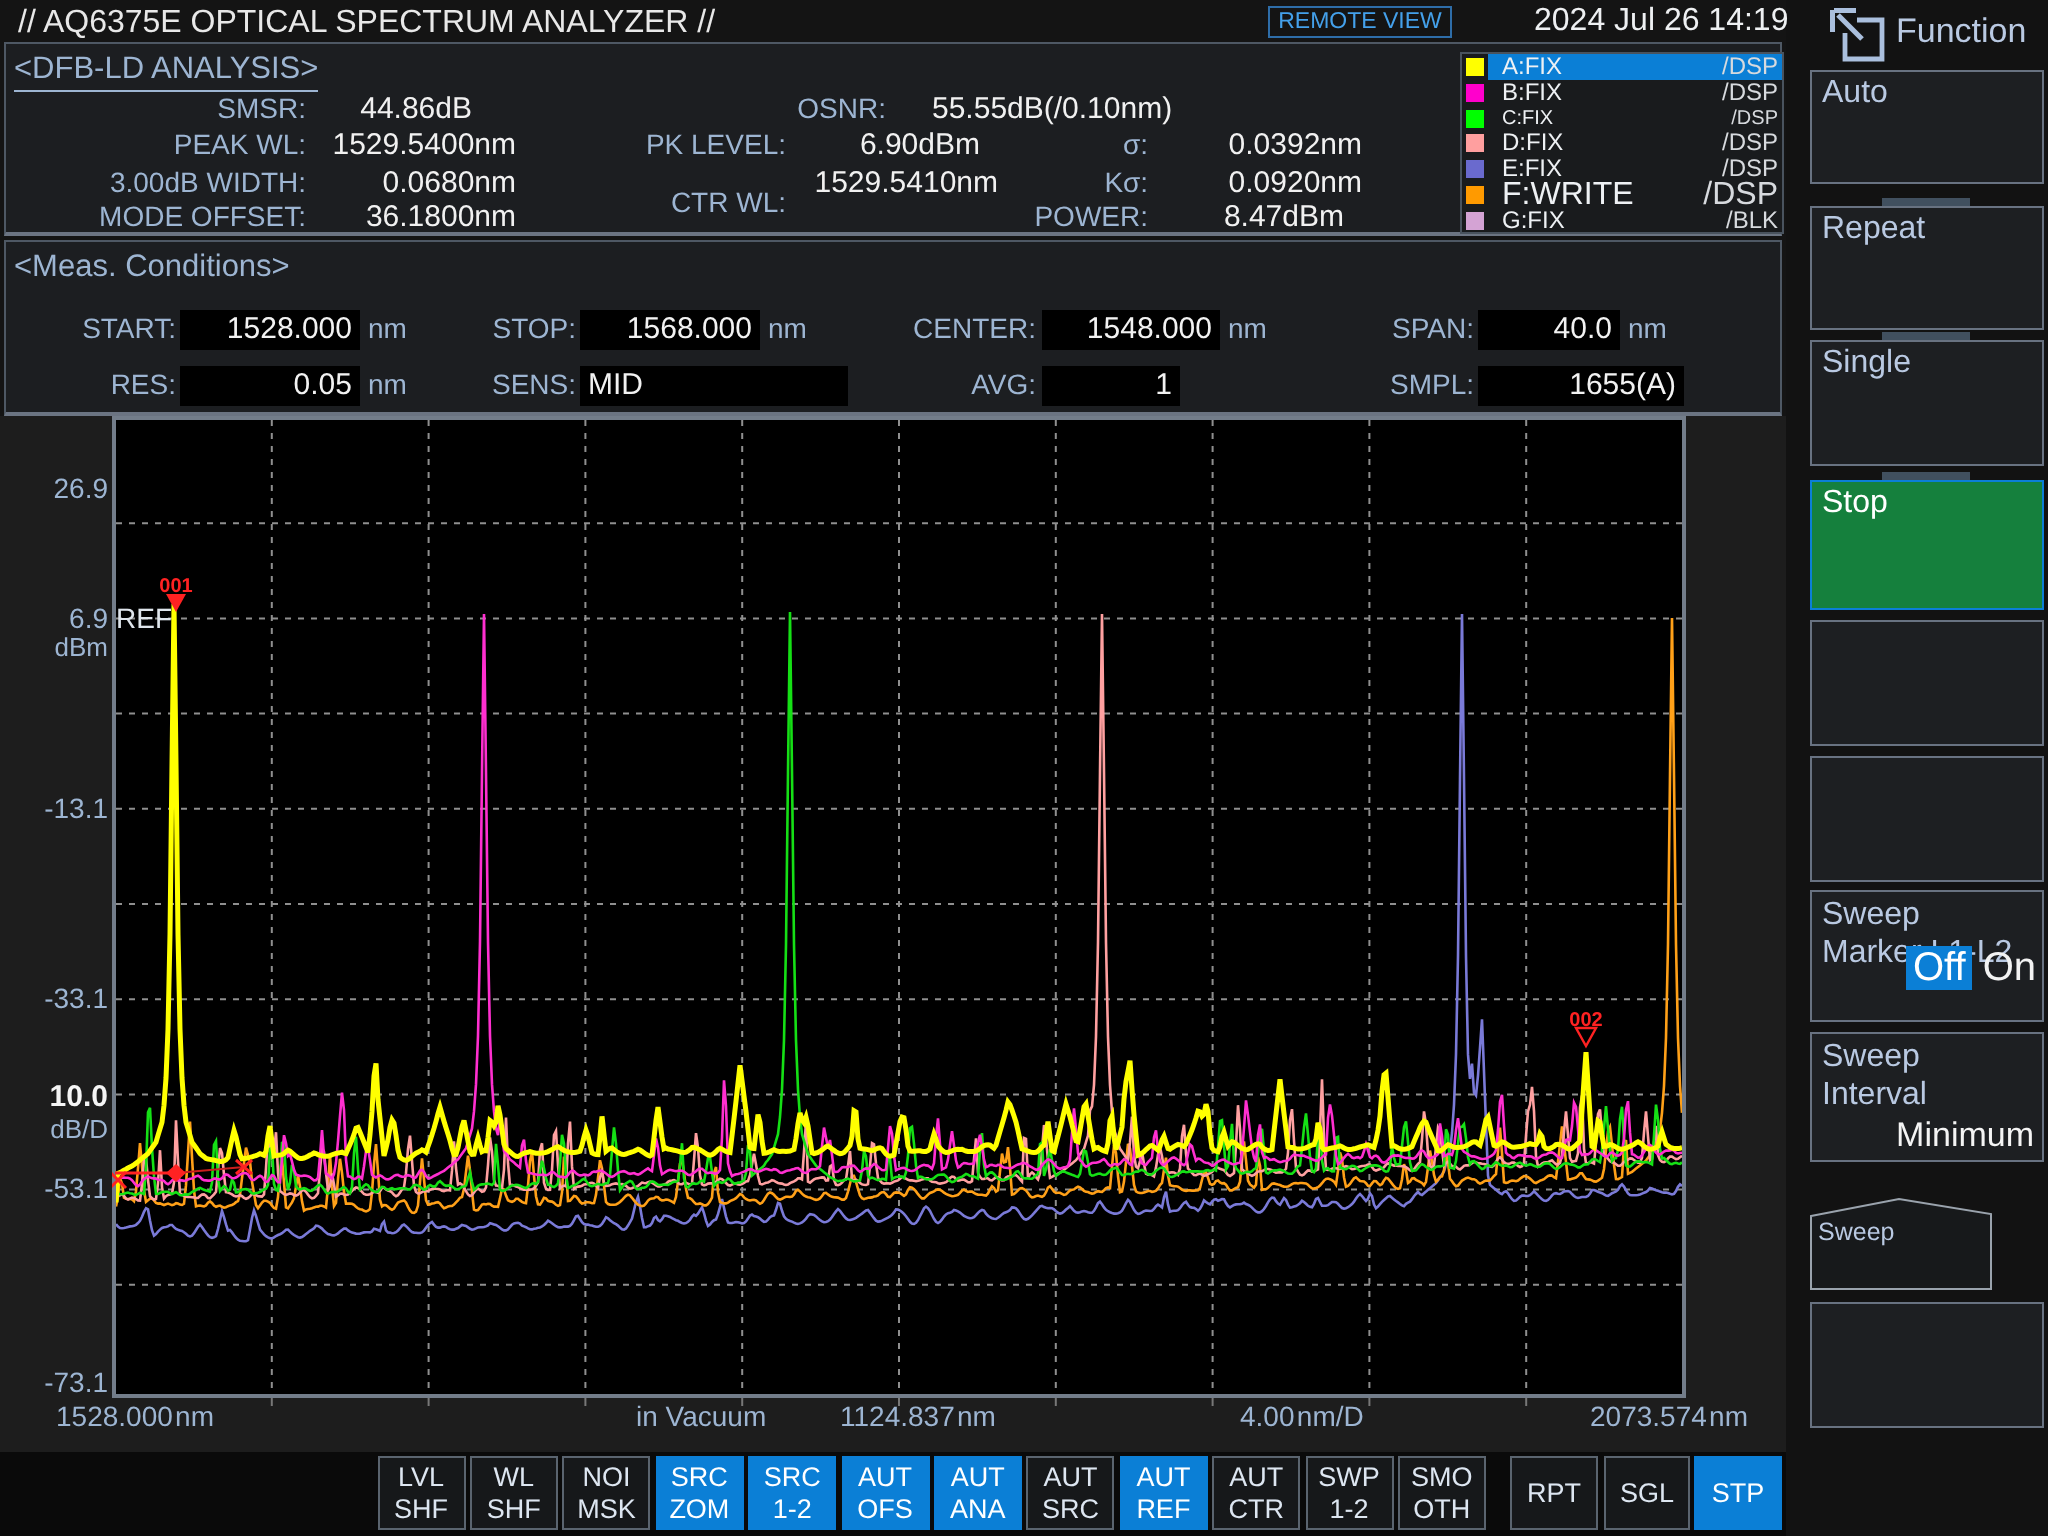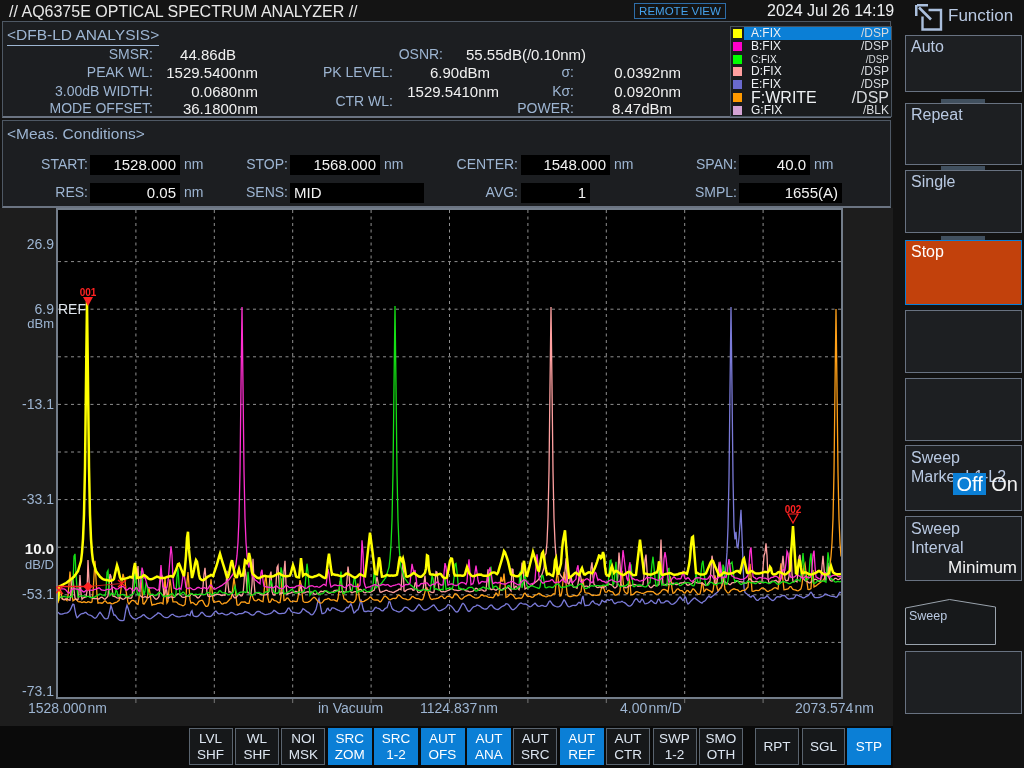--- a/index.html
+++ b/index.html
@@ -206,21 +206,21 @@
 <div class="skey1" style="left:755px;width:44px;">RPT</div>
 <div class="skey1" style="left:802px;width:43px;">SGL</div>
 <div class="skey1 blue" style="left:847px;width:44px;">STP</div>
 
 <div class="fbtn" style="top:35px;height:57px;">Auto</div>
 <div class="gapbar" style="top:98.5px;"></div>
 <div class="fbtn" style="top:103px;height:62px;">Repeat</div>
 <div class="gapbar" style="top:165.5px;"></div>
 <div class="fbtn" style="top:170px;height:63px;">Single</div>
 <div class="gapbar" style="top:235.5px;"></div>
-<div class="fbtn" style="top:240px;height:65px;background:#c2410c;border-color:#0b7fd6;color:#fff;">Stop</div>
+<div class="fbtn" style="top:240px;height:65px;background:#15803d;border-color:#0b7fd6;color:#fff;">Stop</div>
 <div class="fbtn" style="top:310px;height:63px;"></div>
 <div class="fbtn" style="top:378px;height:63px;"></div>
 <div class="fbtn" style="top:445px;height:66px;line-height:19px;">Sweep<br>Marker L1-L2
   <div style="position:absolute;right:3px;bottom:16px;font-size:20px;"><span style="background:#0b7fd6;color:#fff;padding:0 3px;">Off</span> <span style="color:#f2f2f2;">On</span></div>
 </div>
 <div class="fbtn" style="top:516px;height:65px;line-height:19px;">Sweep<br>Interval
   <div style="position:absolute;right:4px;bottom:3px;font-size:17px;color:#f4f4f4;">Minimum</div>
 </div>
 <svg class="abs" style="left:904px;top:598px;" width="93" height="48" viewBox="0 0 93 48">
   <path d="M1.5 10 L45.5 1.5 L91.5 9 L91.5 46.5 L1.5 46.5 Z" fill="#17191b" stroke="#9aa3ad" stroke-width="1"></path>

